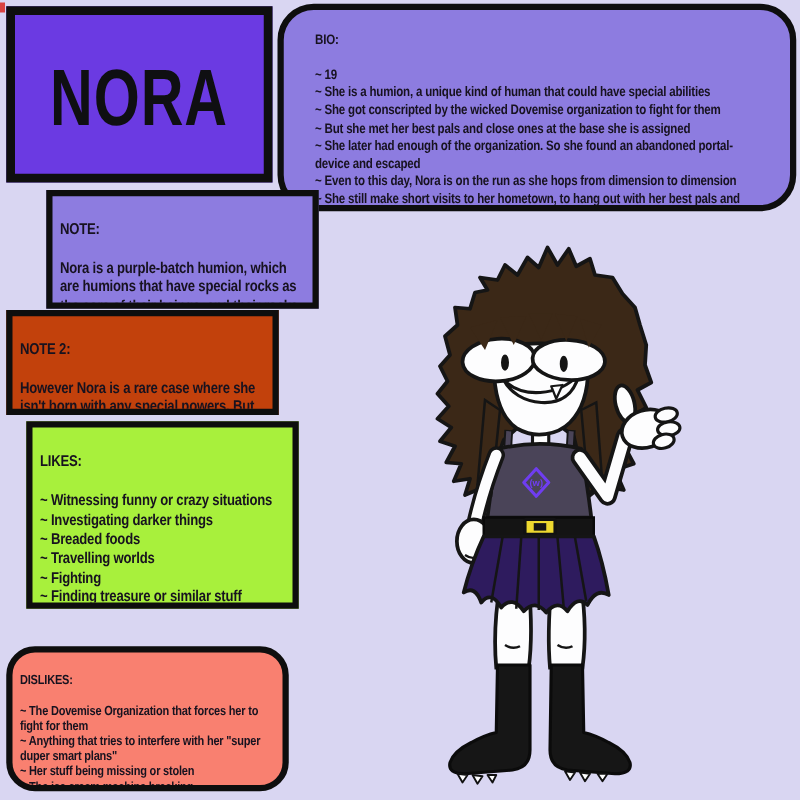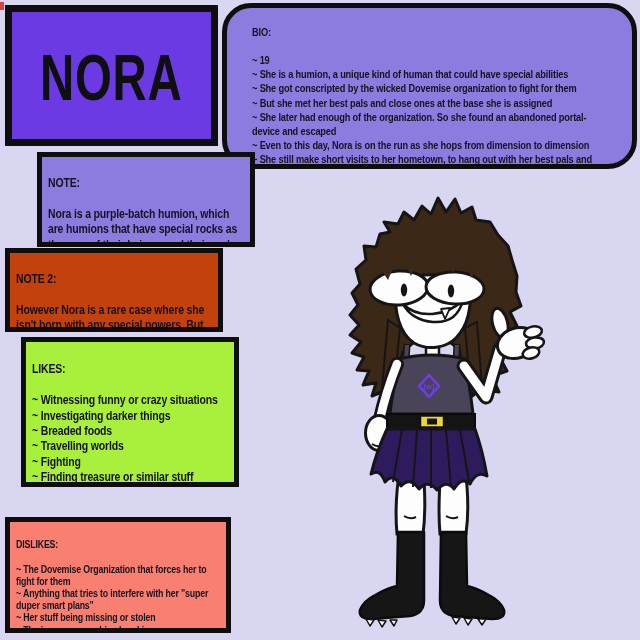--- a/index.html
+++ b/index.html
@@ -48,21 +48,21 @@
     background:#c2410c;padding:3px 6px;
   }
   #note-box .condense,#note2-box .condense{font-size:12.5px;line-height:15.6px;}
   #likes-box{
     left:5px;top:337px;width:218px;height:150px;
     background:#a8f03c;padding:5px 6px 3px 6px;margin-left:16px;
   }
   #likes-box .condense{font-size:12.5px;line-height:15.4px;}
   #dislikes-box{
     left:5px;top:517px;width:226px;height:116px;
-    background:#f98070;padding:4px 6px 2px 6px;
+    background:#f98070;padding:4px 6px 2px 6px;border-radius:23px;
   }
   #dislikes-box .condense{font-size:10.5px;line-height:12.2px;}
   #corner-mark{
     position:absolute;left:0;top:2px;width:4px;height:8px;background:#d94242;
   }
   #character-svg{position:absolute;left:300px;top:195px;}
 </style>
 </head>
 <body>
 

